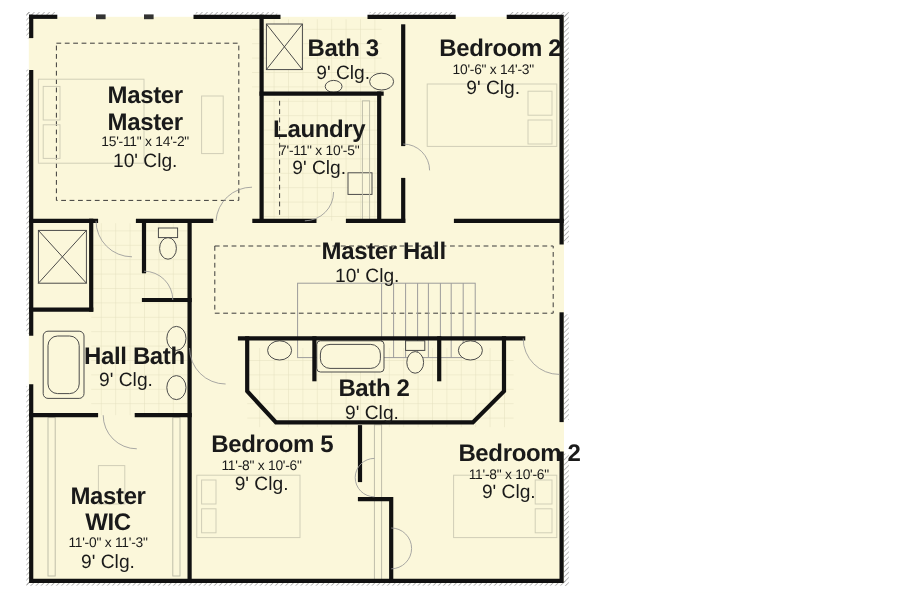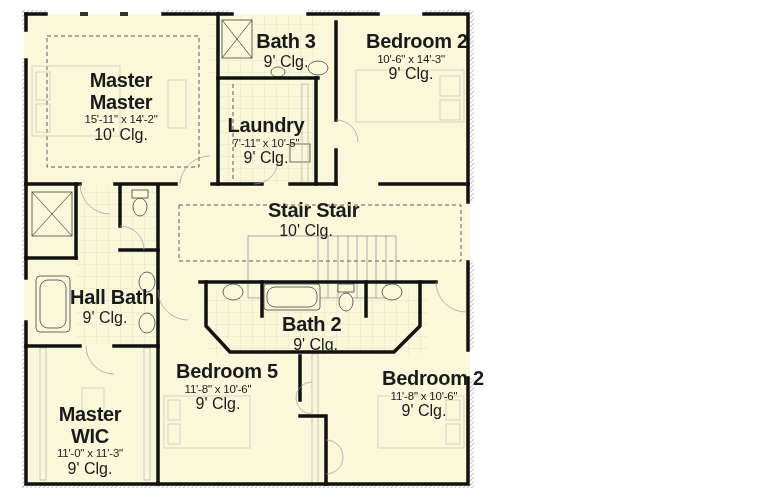--- a/index.html
+++ b/index.html
@@ -190,37 +190,37 @@
   <span class="t">Bath 3</span>
   <span class="c">9' Clg.</span>
 </div>
 
 <div class="lbl" style="left:366px;top:31px;width:90px;">
   <span class="t">Bedroom 2</span>
   <span class="d">10'-6" x 14'-3"</span>
   <span class="c">9' Clg.</span>
 </div>
 
-<div class="lbl" style="left:224px;top:115px;width:84px;">
+<div class="lbl" style="left:224px;top:98px;width:84px;">
   <span class="t">Laundry</span>
   <span class="d">7'-11" x 10'-5"</span>
   <span class="c">9' Clg.</span>
 </div>
 
 <div class="lbl" style="left:268px;top:200px;width:76px;">
-  <span class="t">Stair Stair</span>
+  <span class="t">Master Hall</span>
   <span class="c">10' Clg.</span>
 </div>
 
 <div class="lbl" style="left:70px;top:287px;width:70px;">
   <span class="t">Hall Bath</span>
   <span class="c">9' Clg.</span>
 </div>
 
-<div class="lbl" style="left:282px;top:314px;width:56px;text-align:right;">
+<div class="lbl" style="left:282px;top:314px;width:56px;">
   <span class="t">Bath 2</span>
   <span class="c">9' Clg.</span>
 </div>
 
 <div class="lbl" style="left:176px;top:361px;width:84px;">
   <span class="t">Bedroom 5</span>
   <span class="d">11'-8" x 10'-6"</span>
   <span class="c">9' Clg.</span>
 </div>
 

